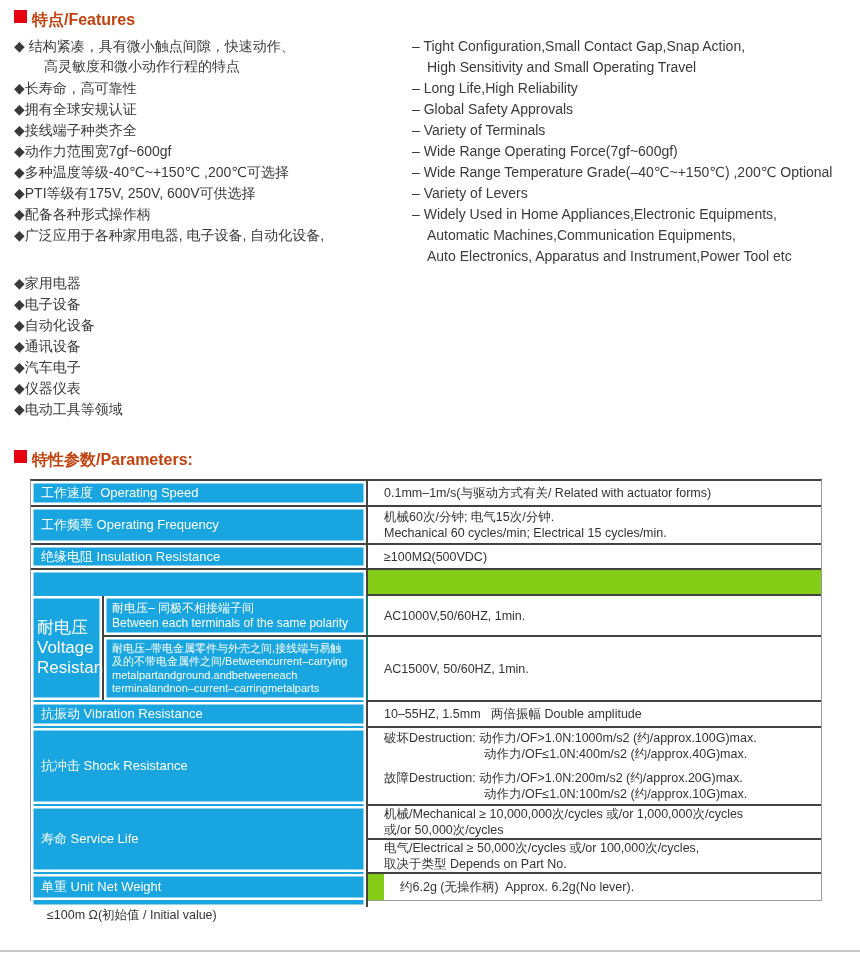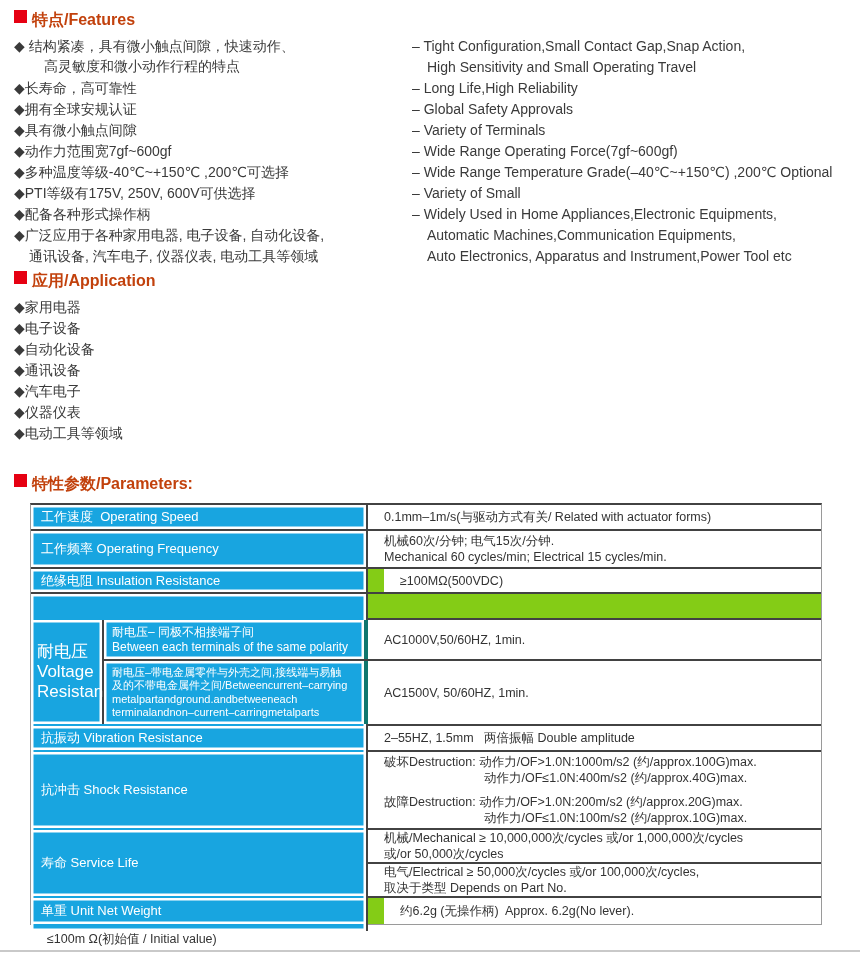--- a/index.html
+++ b/index.html
@@ -43,38 +43,38 @@
   }
   .lab.narrow {
     flex:0 0 73px; width:73px; padding-left:6px;
     font-size:17px; line-height:20px;
   }
   .mid {
     flex:0 0 264px; width:264px; box-sizing:border-box;
     background:#18a5e0; box-shadow:inset 0 0 0 2.5px #ffffff;
     color:#ffffff; display:flex; align-items:center;
     padding-left:8px; font-size:12px; line-height:15px;
-    white-space:pre-wrap; border-right:4px solid #0f766e;
+    white-space:pre-wrap; border-right:2px solid #0f766e;
   }
   .mid.small { font-size:11px; line-height:13.5px; }
   .val {
     flex:1; box-sizing:border-box; background:#fff;
     display:flex; flex-direction:column; justify-content:center;
     padding-left:16px; padding-right:6px;
     font-size:12.5px; line-height:16px; white-space:pre-wrap; color:#333;
   }
   .vgroup { flex:1; display:flex; flex-direction:column; }
   .vrow { display:flex; align-items:stretch; }
   .subline { border-top:2px solid #424242; }
   .shock-line { line-height:16.5px; }
   .indent { padding-left:100px; }
   .gap-top { margin-top:7px; }
 
   
-  .h-r1 { height:24px; } .h-r2 { height:36px; } .h-r3 { height:23px;gap:16px; }
+  .h-r1 { height:24px; } .h-r2 { height:36px; } .h-r3 { height:23px; }
   .h-r4 { height:24px;flex-direction:column; } .h-v1 { height:39px; } .h-v2 { height:63px; }
   .h-r6 { height:24px; } .h-r7 { height:76px; }
   .h-s1 { height:34px; } .h-s2 { height:40px; } .h-r9 { height:26px;gap:16px; }
 
   .bottom-rule { position:absolute; left:0; right:0; bottom:8px;
     height:2px; background:#c9c9c9; }
 </style>
 </head>
 <body>
 
@@ -84,49 +84,44 @@
     <div class="sect-head">
       <span class="sq"></span>
       <span>特点/Features</span>
     </div>
     <div class="cols">
       <div class="colzh">
         <div class="ln">◆ 结构紧凑，具有微小触点间隙，快速动作、</div>
         <div class="ln cont30">高灵敏度和微小动作行程的特点</div>
         <div class="ln">◆长寿命，高可靠性</div>
         <div class="ln">◆拥有全球安规认证</div>
-        <div class="ln">◆具有微小触点间隙</div>
+        <div class="ln">◆接线端子种类齐全</div>
         <div class="ln">◆动作力范围宽7gf~600gf</div>
         <div class="ln">◆多种温度等级-40℃~+150℃ ,200℃可选择</div>
         <div class="ln">◆PTI等级有175V, 250V, 600V可供选择</div>
         <div class="ln">◆配备各种形式操作柄</div>
         <div class="ln">◆广泛应用于各种家用电器, 电子设备, 自动化设备,</div>
-        <div class="ln cont15">通讯设备, 汽车电子, 仪器仪表, 电动工具等领域</div>
       </div>
       <div class="colen">
         <div class="ln">– Tight Configuration,Small Contact Gap,Snap Action,</div>
         <div class="ln cont15">High Sensitivity and Small Operating Travel</div>
         <div class="ln">– Long Life,High Reliability</div>
         <div class="ln">– Global Safety Approvals</div>
         <div class="ln">– Variety of Terminals</div>
         <div class="ln">– Wide Range Operating Force(7gf~600gf)</div>
         <div class="ln">– Wide Range Temperature Grade(–40℃~+150℃) ,200℃ Optional</div>
-        <div class="ln">– Variety of Small</div>
+        <div class="ln">– Variety of Levers</div>
         <div class="ln">– Widely Used in Home Appliances,Electronic Equipments,</div>
         <div class="ln cont15">Automatic Machines,Communication Equipments,</div>
         <div class="ln cont15">Auto Electronics, Apparatus and Instrument,Power Tool etc</div>
       </div>
     </div>
   </section>
 
   <section class="apps">
-    <div class="sect-head">
-      <span class="sq"></span>
-      <span>应用/Application</span>
-    </div>
     <div class="cols">
       <div class="colzh">
         <div class="ln">◆家用电器</div>
         <div class="ln">◆电子设备</div>
         <div class="ln">◆自动化设备</div>
         <div class="ln">◆通讯设备</div>
         <div class="ln">◆汽车电子</div>
         <div class="ln">◆仪器仪表</div>
         <div class="ln">◆电动工具等领域</div>
       </div>
@@ -177,21 +172,21 @@
 及的不带电金属件之间/Betweencurrent–carrying
 metalpartandground.andbetweeneach
 terminalandnon–current–carringmetalparts</div>
             <div class="val">AC1500V, 50/60HZ, 1min.</div>
           </div>
         </div>
       </div>
 
       <div class="prow h-r6">
         <div class="lab">抗振动 Vibration Resistance</div>
-        <div class="val">2–55HZ, 1.5mm   两倍振幅 Double amplitude</div>
+        <div class="val">10–55HZ, 1.5mm   两倍振幅 Double amplitude</div>
       </div>
 
       <div class="prow h-r7">
         <div class="lab">抗冲击 Shock Resistance</div>
         <div class="val">
           <div class="shock-line">破坏Destruction: 动作力/OF&gt;1.0N:1000m/s2 (约/approx.100G)max.</div>
           <div class="shock-line indent">动作力/OF≤1.0N:400m/s2 (约/approx.40G)max.</div>
           <div class="shock-line gap-top">故障Destruction: 动作力/OF&gt;1.0N:200m/s2 (约/approx.20G)max.</div>
           <div class="shock-line indent">动作力/OF≤1.0N:100m/s2 (约/approx.10G)max.</div>
         </div>

